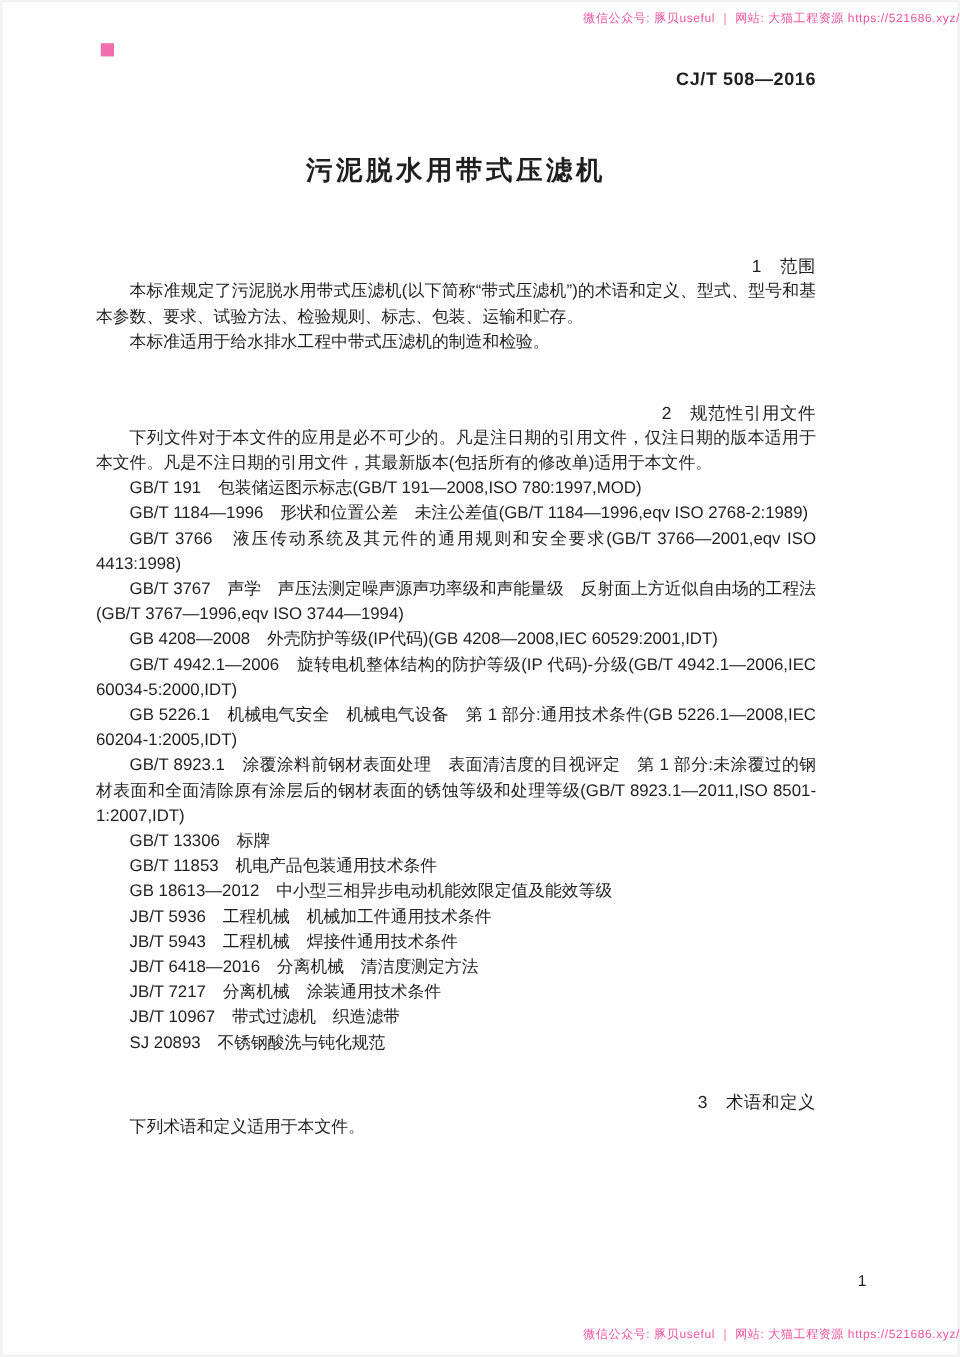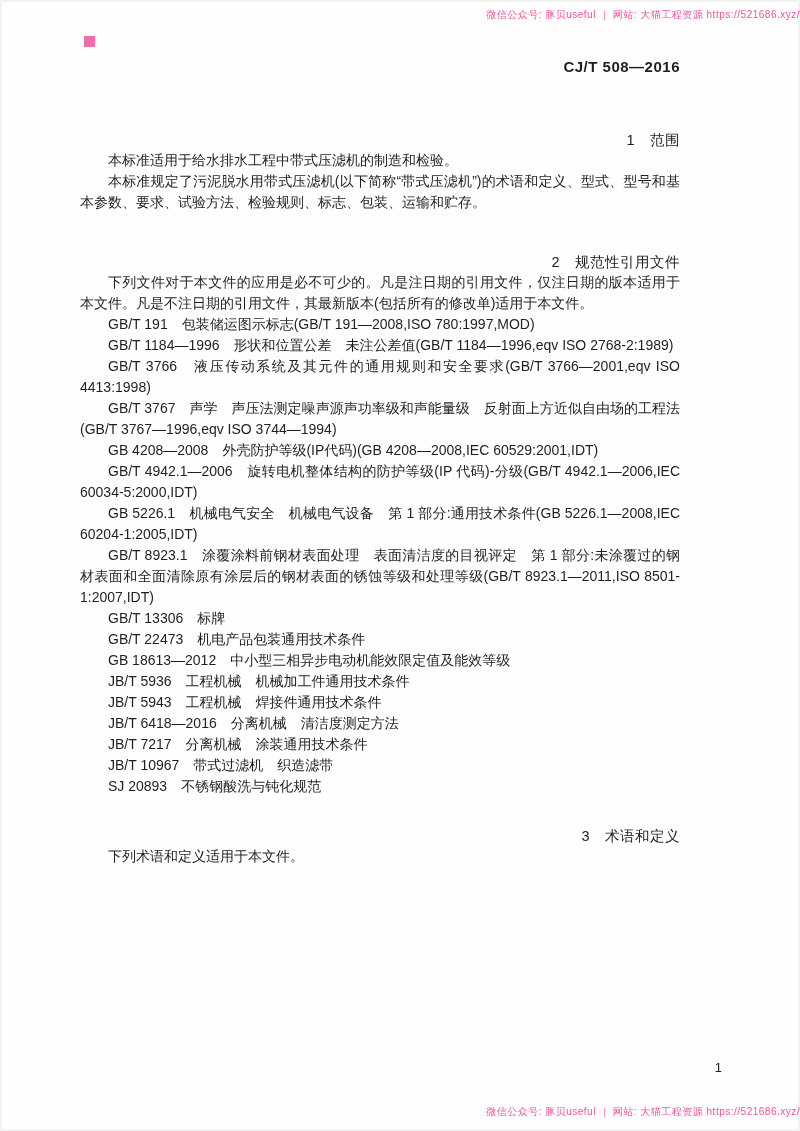--- a/index.html
+++ b/index.html
@@ -75,38 +75,39 @@
 
 <div class="page">
 
   <div class="watermark top">微信公众号: 豚贝useful ｜ 网站: 大猫工程资源 https://521686.xyz/</div>
   <div class="corner-mark"></div>
 
   <div class="content">
 
     <div class="doc-code">CJ/T 508—2016</div>
 
+    <h1 class="title">污泥脱水用带式压滤机</h1>
 
     <h2 class="sec" id="sec1-h">1　范围</h2>
+    <p class="body after-heading">本标准规定了污泥脱水用带式压滤机(以下简称“带式压滤机”)的术语和定义、型式、型号和基本参数、要求、试验方法、检验规则、标志、包装、运输和贮存。</p>
     <p class="body">本标准适用于给水排水工程中带式压滤机的制造和检验。</p>
-    <p class="body after-heading">本标准规定了污泥脱水用带式压滤机(以下简称“带式压滤机”)的术语和定义、型式、型号和基本参数、要求、试验方法、检验规则、标志、包装、运输和贮存。</p>
 
     <h2 class="sec" id="sec2-h">2　规范性引用文件</h2>
     <p class="body after-heading">下列文件对于本文件的应用是必不可少的。凡是注日期的引用文件，仅注日期的版本适用于本文件。凡是不注日期的引用文件，其最新版本(包括所有的修改单)适用于本文件。</p>
     <div id="references">
         <p class="body ref">GB/T 191　包装储运图示标志(GB/T 191—2008,ISO 780:1997,MOD)</p>
         <p class="body ref">GB/T 1184—1996　形状和位置公差　未注公差值(GB/T 1184—1996,eqv ISO 2768-2:1989)</p>
         <p class="body ref">GB/T 3766　液压传动系统及其元件的通用规则和安全要求(GB/T 3766—2001,eqv ISO 4413:1998)</p>
         <p class="body ref">GB/T 3767　声学　声压法测定噪声源声功率级和声能量级　反射面上方近似自由场的工程法(GB/T 3767—1996,eqv ISO 3744—1994)</p>
         <p class="body ref">GB 4208—2008　外壳防护等级(IP代码)(GB 4208—2008,IEC 60529:2001,IDT)</p>
         <p class="body ref">GB/T 4942.1—2006　旋转电机整体结构的防护等级(IP 代码)-分级(GB/T 4942.1—2006,IEC 60034-5:2000,IDT)</p>
         <p class="body ref">GB 5226.1　机械电气安全　机械电气设备　第 1 部分:通用技术条件(GB 5226.1—2008,IEC 60204-1:2005,IDT)</p>
         <p class="body ref">GB/T 8923.1　涂覆涂料前钢材表面处理　表面清洁度的目视评定　第 1 部分:未涂覆过的钢材表面和全面清除原有涂层后的钢材表面的锈蚀等级和处理等级(GB/T 8923.1—2011,ISO 8501-1:2007,IDT)</p>
         <p class="body ref">GB/T 13306　标牌</p>
-        <p class="body ref">GB/T 22473　机电产品包装通用技术条件</p>
+        <p class="body ref">GB/T 11853　机电产品包装通用技术条件</p>
         <p class="body ref">GB 18613—2012　中小型三相异步电动机能效限定值及能效等级</p>
         <p class="body ref">JB/T 5936　工程机械　机械加工件通用技术条件</p>
         <p class="body ref">JB/T 5943　工程机械　焊接件通用技术条件</p>
         <p class="body ref">JB/T 6418—2016　分离机械　清洁度测定方法</p>
         <p class="body ref">JB/T 7217　分离机械　涂装通用技术条件</p>
         <p class="body ref">JB/T 10967　带式过滤机　织造滤带</p>
         <p class="body ref">SJ 20893　不锈钢酸洗与钝化规范</p>
       </div>
 
     <h2 class="sec" id="sec3-h">3　术语和定义</h2>

